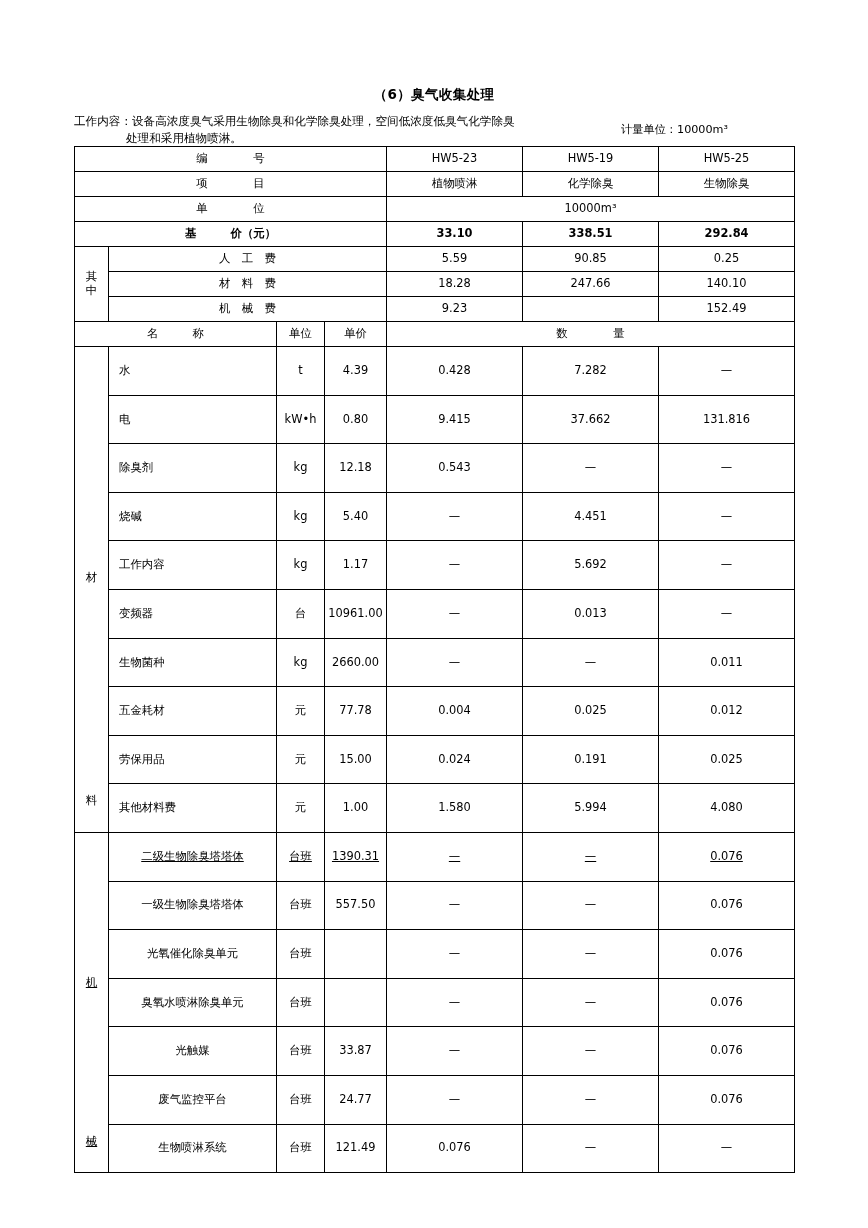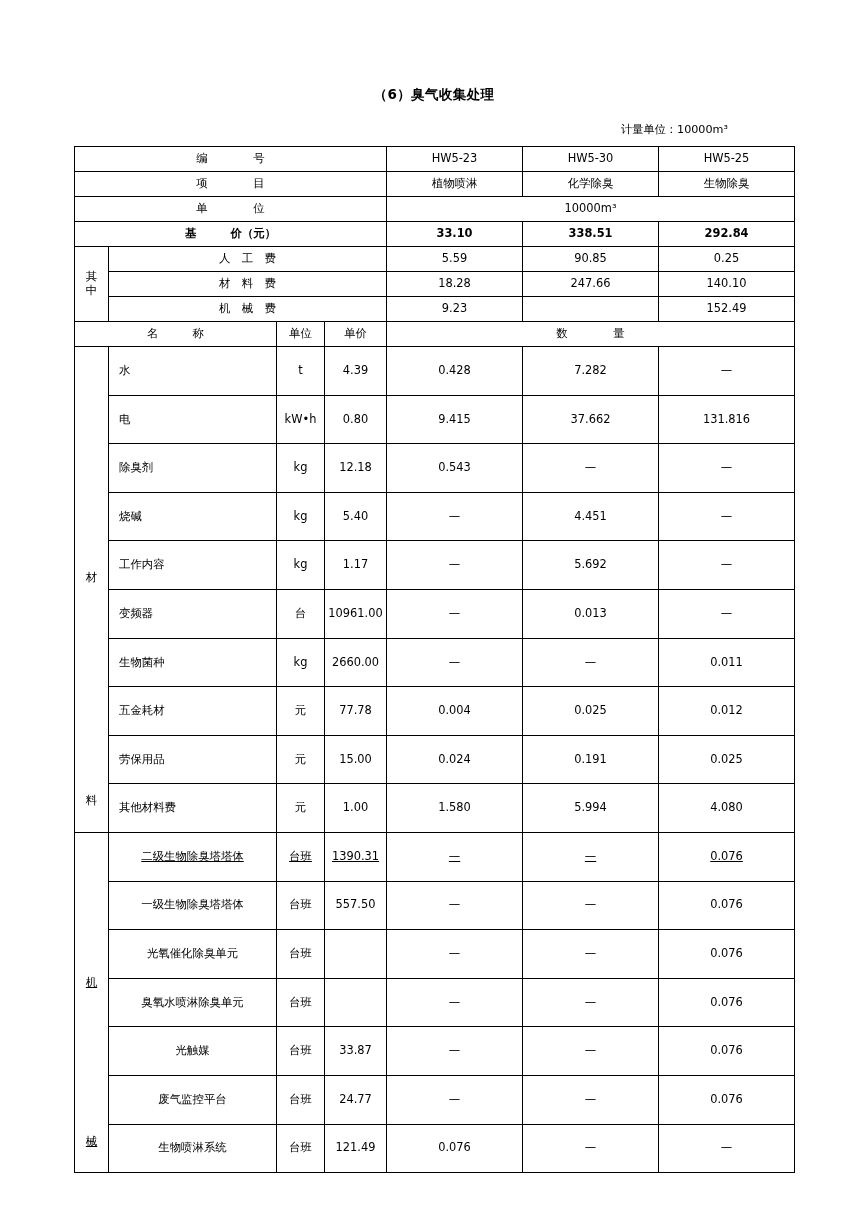--- a/index.html
+++ b/index.html
@@ -127,39 +127,43 @@
     font-size: 9.5px;
   }
 </style>
 </head>
 <body>
 
 <div class="page">
 
   <div class="doc-title">（6）臭气收集处理</div>
 
+  <div class="workcontent">
+    <span>工作内容：</span><span>设备高浓度臭气采用生物除臭和化学除臭处理，空间低浓度低臭气化学除臭</span>
+    <span class="wc-line2">处理和采用植物喷淋。</span>
+  </div>
 
   <div class="unitnote">计量单位：10000m³</div>
 
   <div class="tbl-wrap">
     <table class="cost">
       <colgroup>
         <col class="c-grp">
           <col class="c-name">
           <col class="c-unit">
           <col class="c-price">
         <col class="c-q1">
           <col class="c-q2">
           <col class="c-q3">
       </colgroup>
       <tbody id="tbody">
           <tr class="h-row">
             <td colspan="4" class="label-pad thick-top thick-left">编　　　　号</td>
             <td class="thick-top">HW5-23</td>
-            <td class="thick-top">HW5-30</td>
+            <td class="thick-top">HW5-19</td>
             <td class="thick-top thick-right">HW5-25</td>
           </tr>
           <tr class="h-row">
             <td colspan="4" class="label-pad thick-left">项　　　　目</td>
             <td>植物喷淋</td>
             <td>化学除臭</td>
             <td class="thick-right">生物除臭</td>
           </tr>
           <tr class="h-row">
             <td colspan="4" class="label-pad thick-left">单　　　　位</td>

